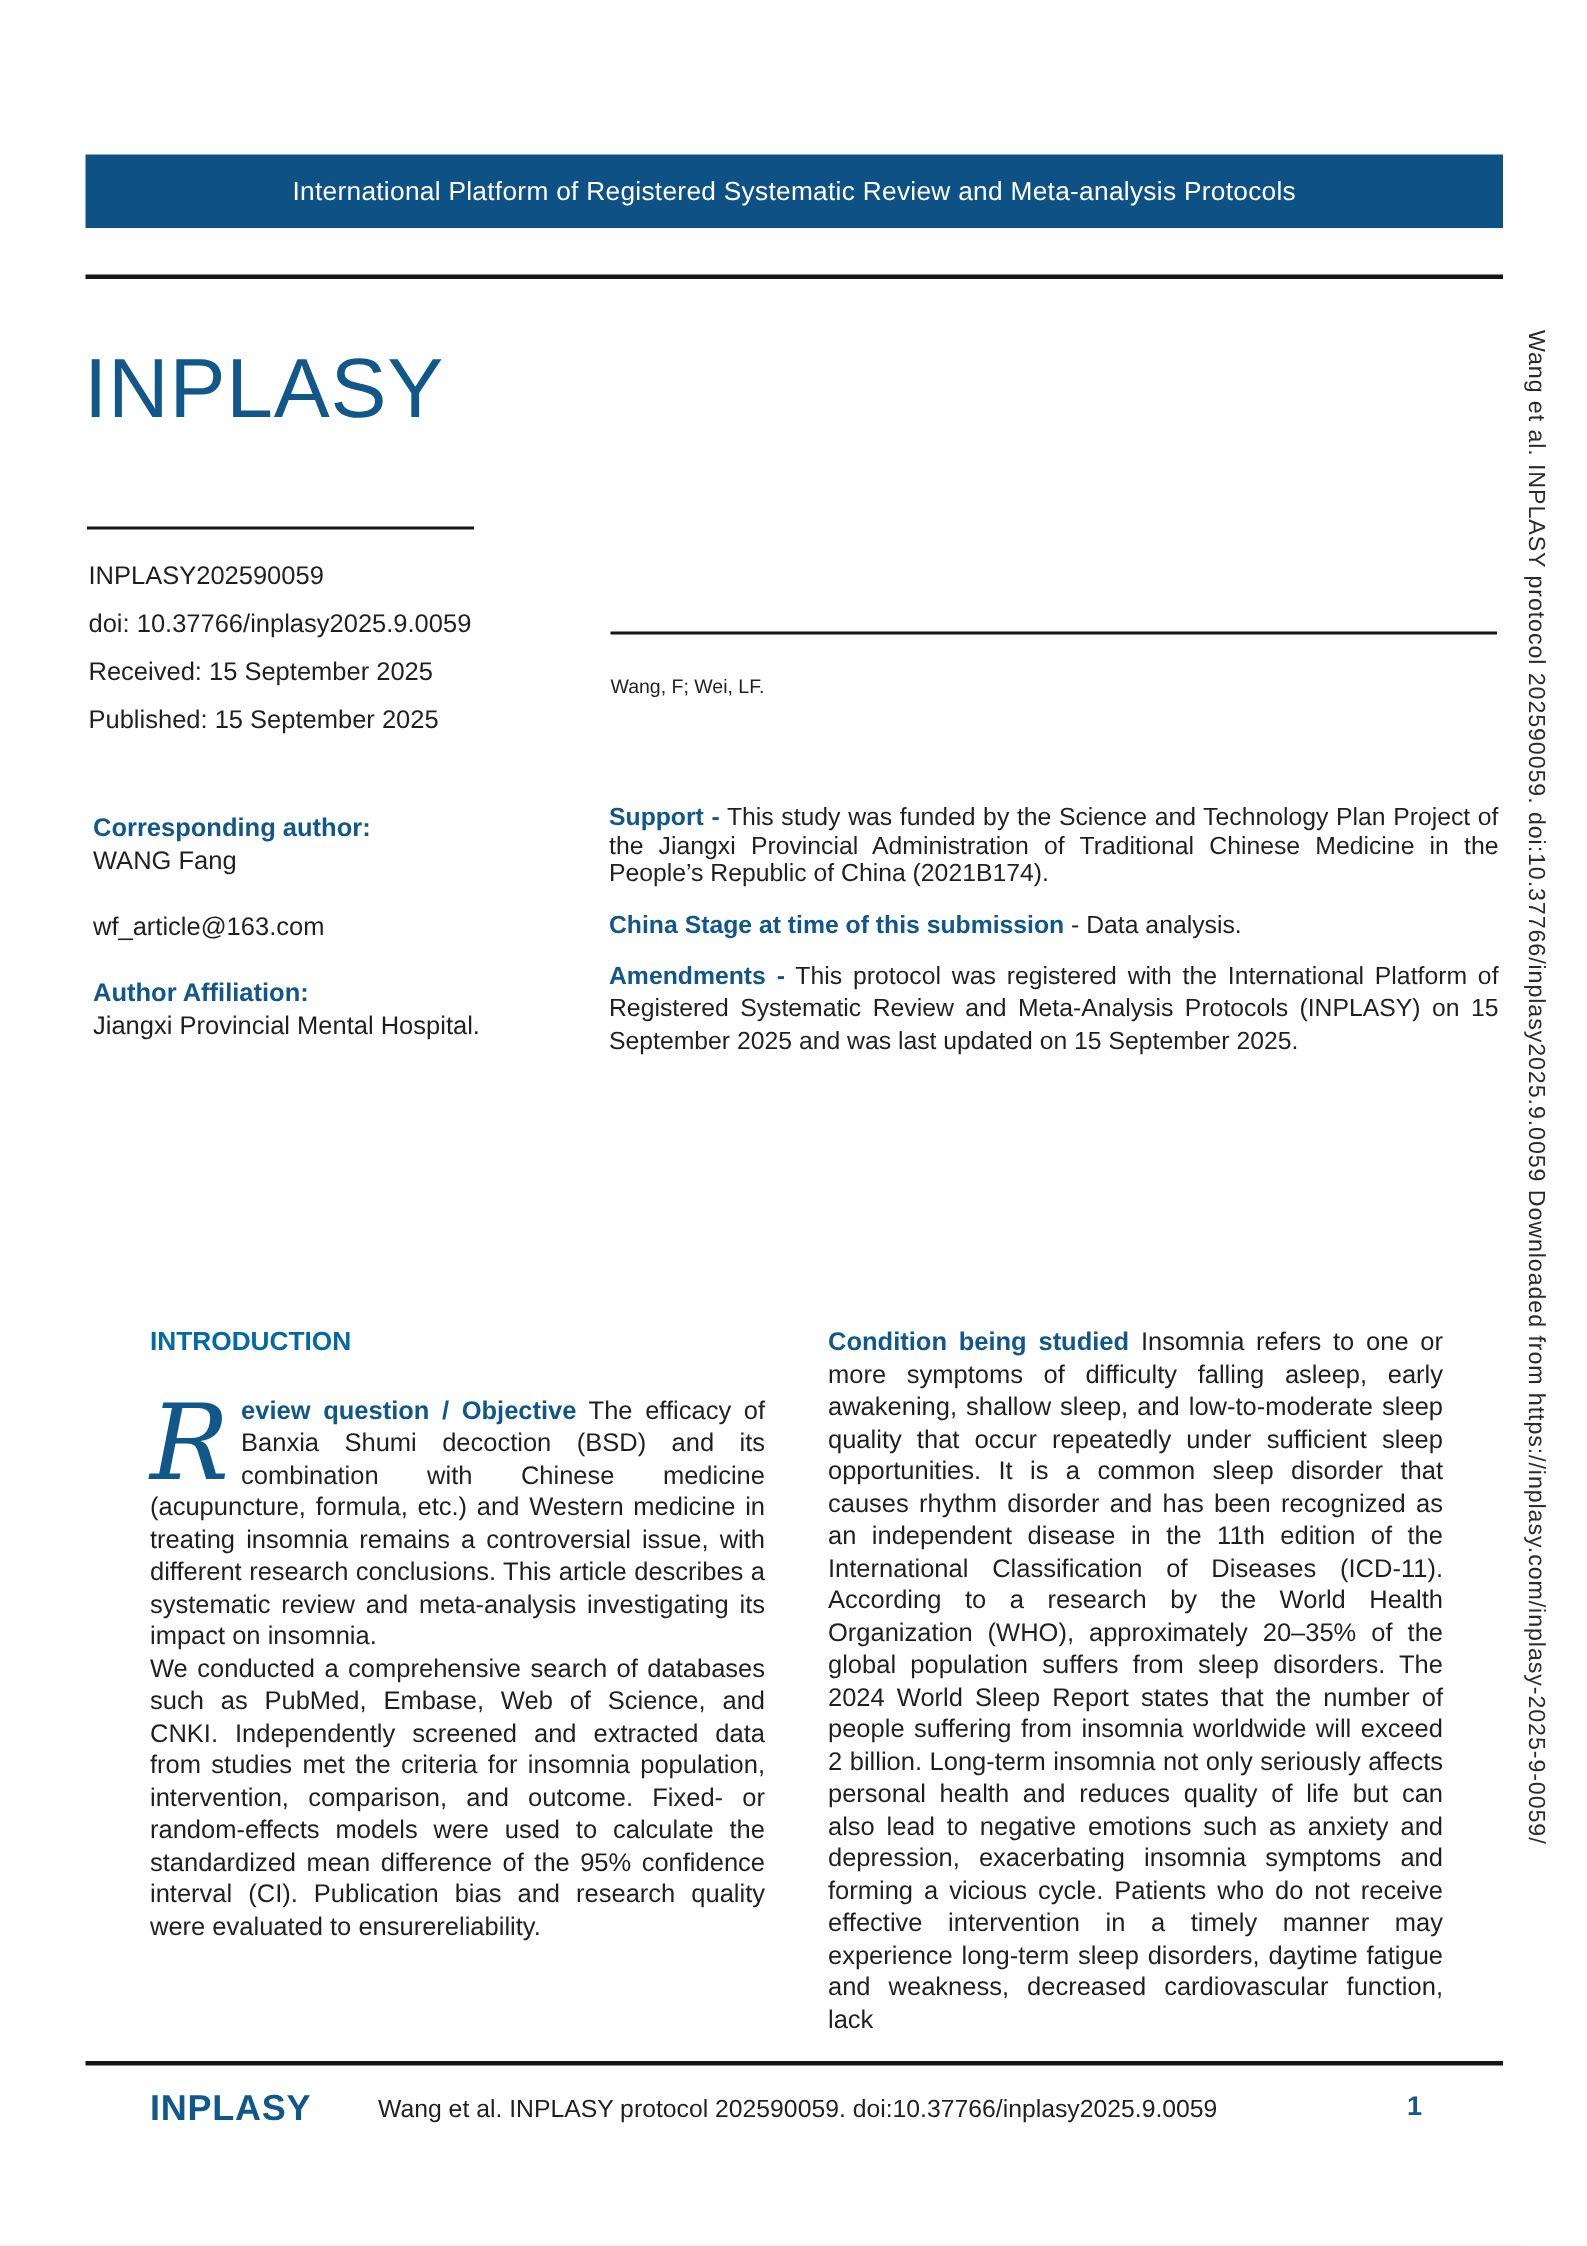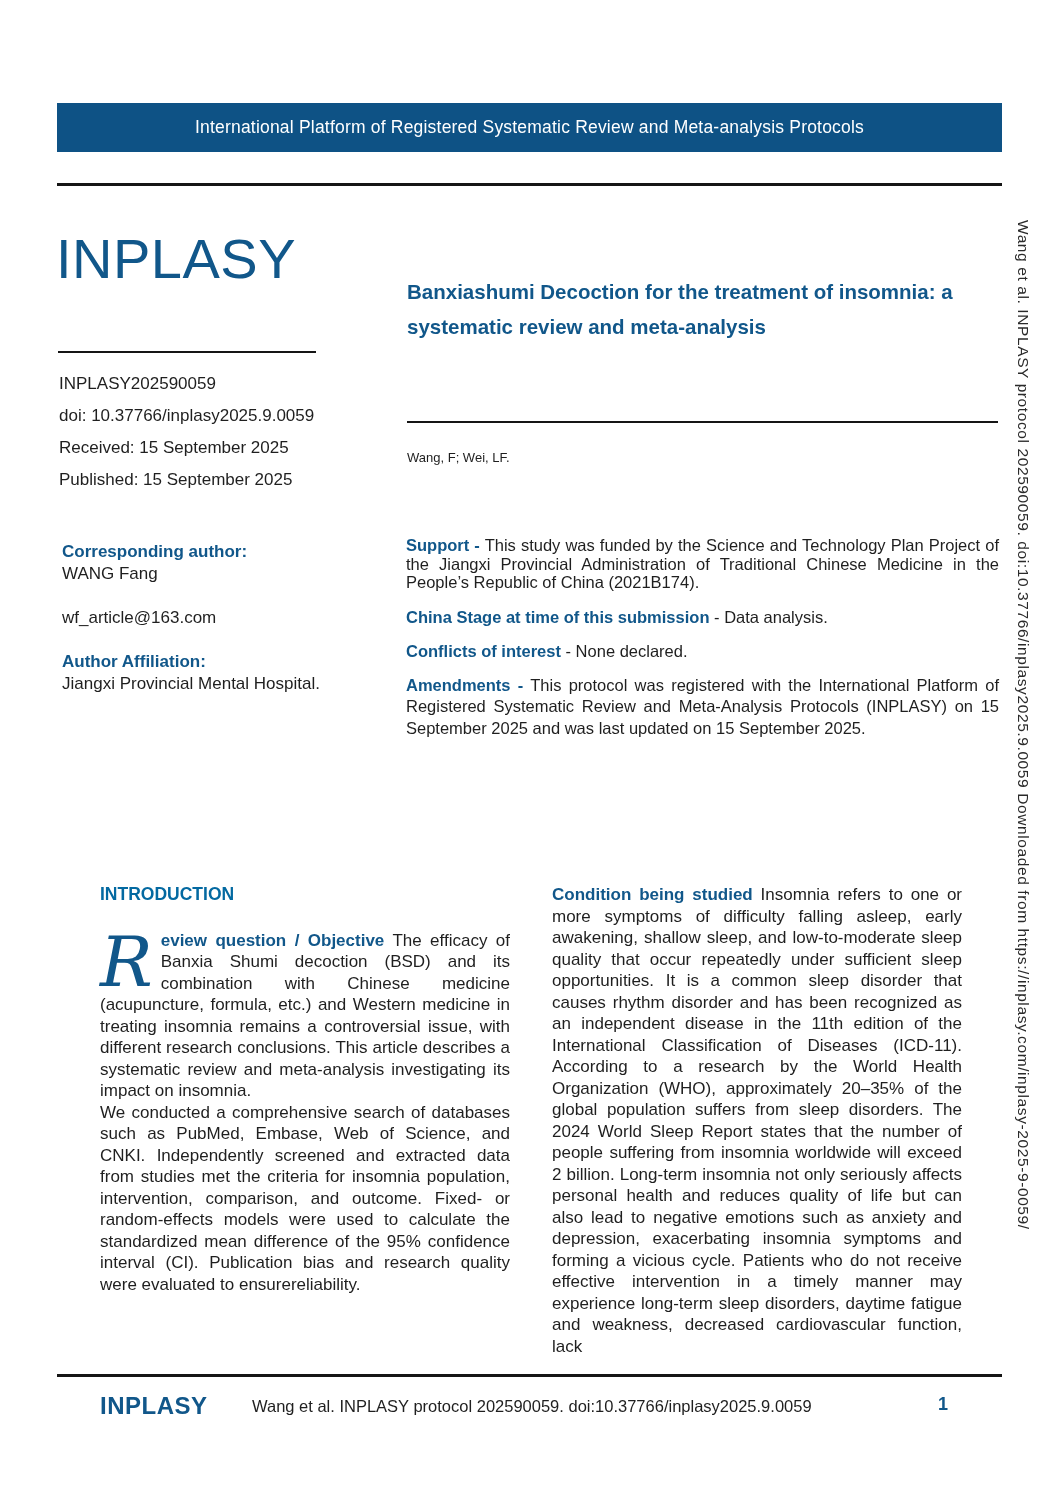--- a/index.html
+++ b/index.html
@@ -94,28 +94,26 @@
   <div class="contact">
     <div class="blue-bold">Corresponding author:</div>
     <div>WANG Fang</div>
     <div class="gap-lg"></div>
     <div>wf_article@163.com</div>
     <div class="gap-lg"></div>
     <div class="blue-bold">Author Affiliation:</div>
     <div>Jiangxi Provincial Mental Hospital.</div>
   </div>
 
-  <div class="title">Banxiashumi Decoction for the treatment of insomnia: a systematic review and meta-analysis</div>
   <div class="title-rule"></div>
   <div class="authors">Wang, F; Wei, LF.</div>
 
   <div class="admin">
     <p class="tight"><span class="blue-bold">Support -</span> <span>This study was funded by the Science and Technology Plan Project of the Jiangxi Provincial Administration of Traditional Chinese Medicine in the People’s Republic of China (2021B174).</span></p>
     <p class="single"><span class="blue-bold">China Stage at time of this submission</span> <span>- Data analysis.</span></p>
-    <p class="single"><span class="blue-bold">Conflicts of interest</span> <span>- None declared.</span></p>
     <p class="loose"><span class="blue-bold">Amendments -</span> <span>This protocol was registered with the International Platform of Registered Systematic Review and Meta-Analysis Protocols (INPLASY) on 15 September 2025 and was last updated on 15 September 2025.</span></p>
   </div>
 
   <div class="col col-left">
     <div class="intro-heading">INTRODUCTION</div>
     <p><span class="dropcap">R</span><span class="blue-bold">eview question / Objective</span> <span>The efficacy of Banxia Shumi decoction (BSD) and its combination with Chinese medicine (acupuncture, formula, etc.) and Western medicine in treating insomnia remains a controversial issue, with different research conclusions. This article describes a systematic review and meta-analysis investigating its impact on insomnia.</span></p>
     <p>We conducted a comprehensive search of databases such as PubMed, Embase, Web of Science, and CNKI. Independently screened and extracted data from studies met the criteria for insomnia population, intervention, comparison, and outcome. Fixed- or random-effects models were used to calculate the standardized mean difference of the 95% confidence interval (CI). Publication bias and research quality were evaluated to ensurereliability.</p>
   </div>
 
   <div class="col col-right">

